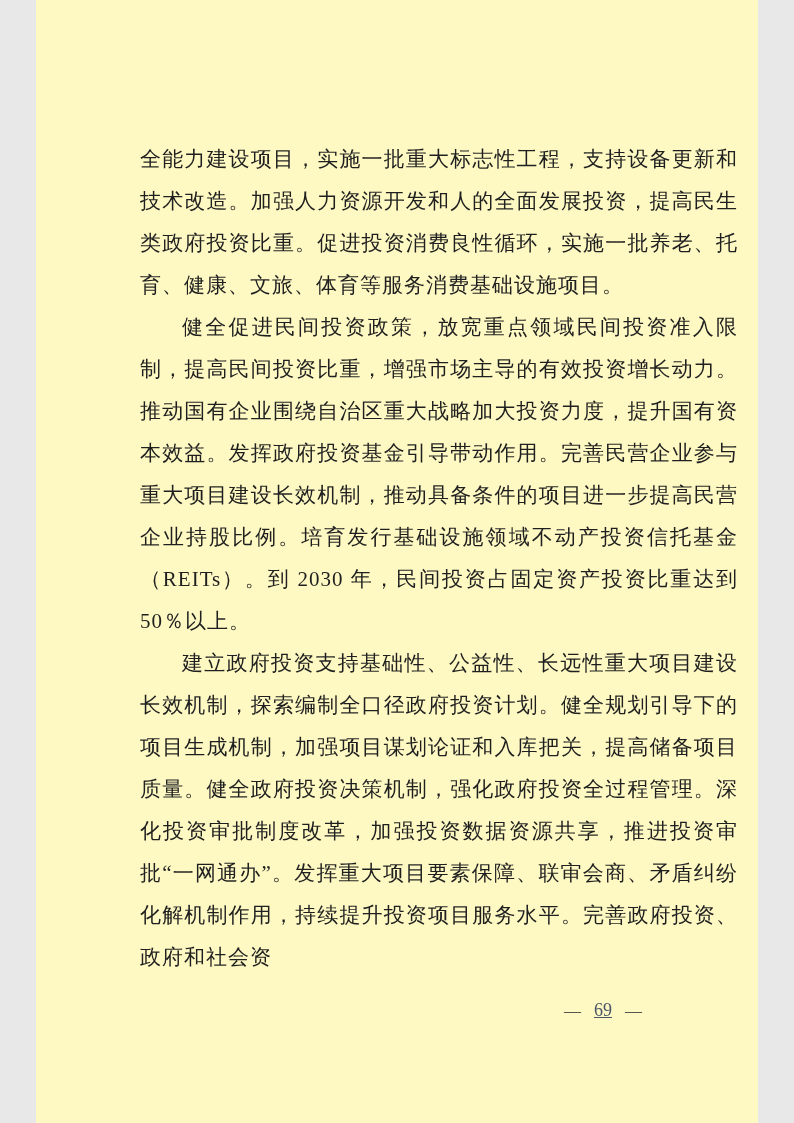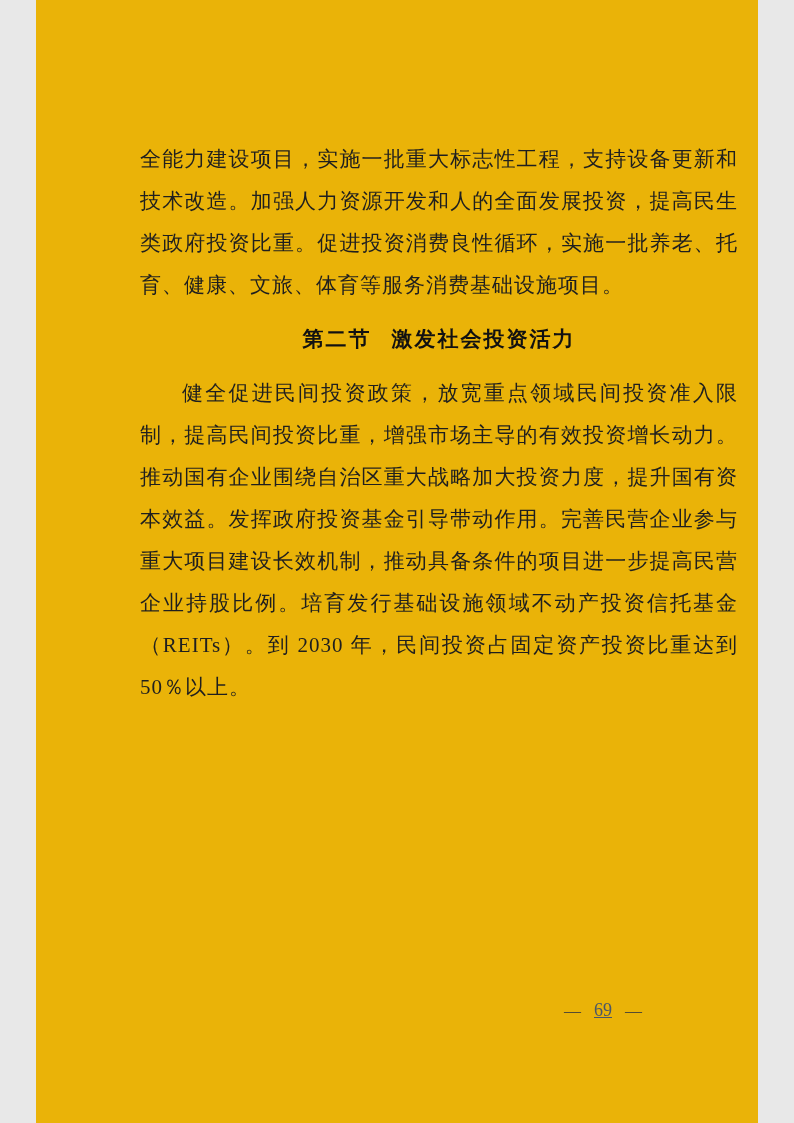--- a/index.html
+++ b/index.html
@@ -5,21 +5,21 @@
   html, body {
     margin: 0;
     padding: 0;
     background: #e8e8e8;
   }
   .page {
     position: relative;
     width: 722px;
     height: 1123px;
     margin: 0 auto;
-    background: #eab308;
+    background: #fef9c3;
     overflow: hidden;
     font-family: "Liberation Serif", "DejaVu Serif", serif;
     color: #1f1f1f;
   }
   .content {
     position: absolute;
     left: 104px;
     top: 138px;
     width: 598px;
   }
@@ -72,25 +72,25 @@
 </style>
 </head>
 <body>
 
 <div class="page">
 
   <div class="content">
 
     <p class="body-text">全能力建设项目，实施一批重大标志性工程，支持设备更新和技术改造。加强人力资源开发和人的全面发展投资，提高民生类政府投资比重。促进投资消费良性循环，实施一批养老、托育、健康、文旅、体育等服务消费基础设施项目。</p>
 
-    <h2 class="section-heading"><span class="section-label">第二节</span><span>激发社会投资活力</span></h2>
 
     <p class="body-text indent">健全促进民间投资政策，放宽重点领域民间投资准入限制，提高民间投资比重，增强市场主导的有效投资增长动力。推动国有企业围绕自治区重大战略加大投资力度，提升国有资本效益。发挥政府投资基金引导带动作用。完善民营企业参与重大项目建设长效机制，推动具备条件的项目进一步提高民营企业持股比例。培育发行基础设施领域不动产投资信托基金（REITs）。到 2030 年，民间投资占固定资产投资比重达到 50％以上。</p>
 
 
+    <p class="body-text indent">建立政府投资支持基础性、公益性、长远性重大项目建设长效机制，探索编制全口径政府投资计划。健全规划引导下的项目生成机制，加强项目谋划论证和入库把关，提高储备项目质量。健全政府投资决策机制，强化政府投资全过程管理。深化投资审批制度改革，加强投资数据资源共享，推进投资审批“一网通办”。发挥重大项目要素保障、联审会商、矛盾纠纷化解机制作用，持续提升投资项目服务水平。完善政府投资、政府和社会资</p>
 
   </div>
 
   <div class="footer">
     <span class="dash">—</span>
     <span class="page-num">69</span>
     <span class="dash">—</span>
   </div>
 
 </div>

